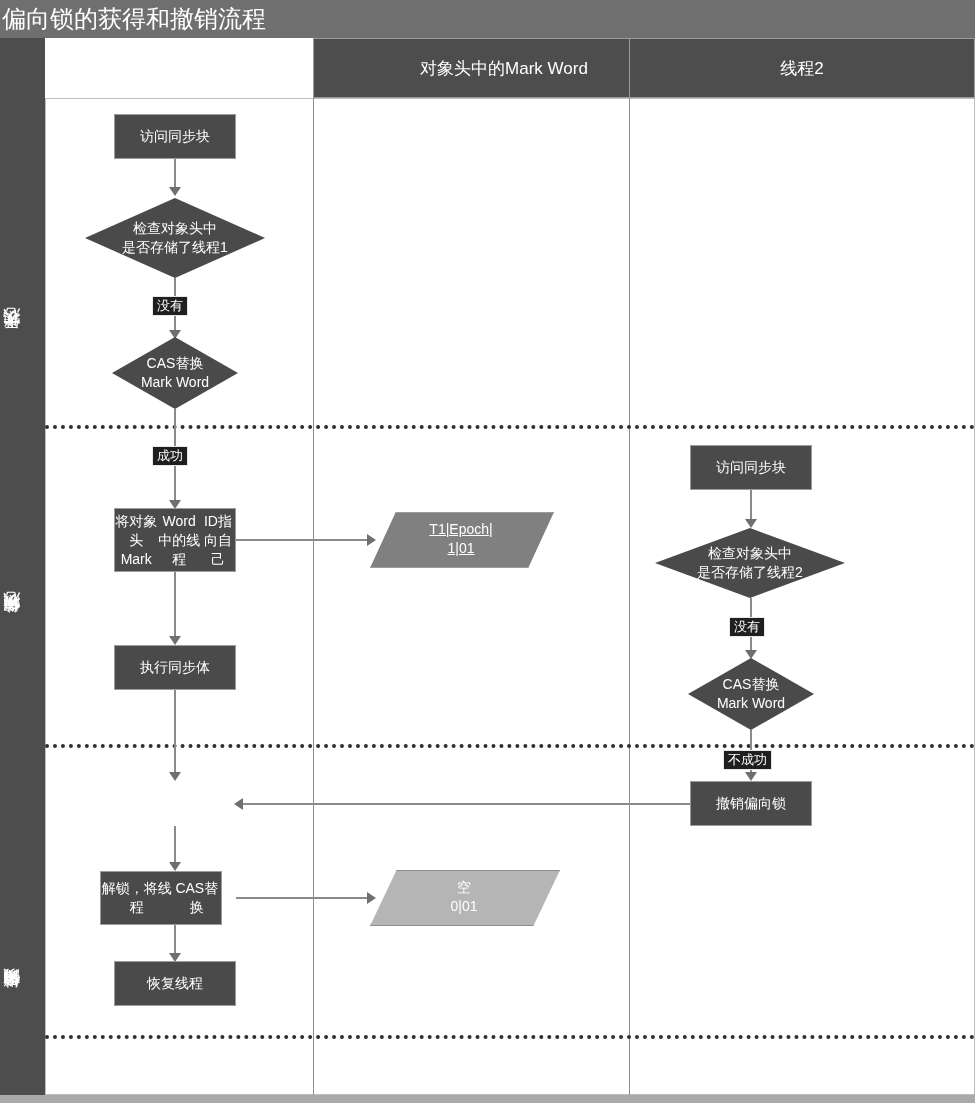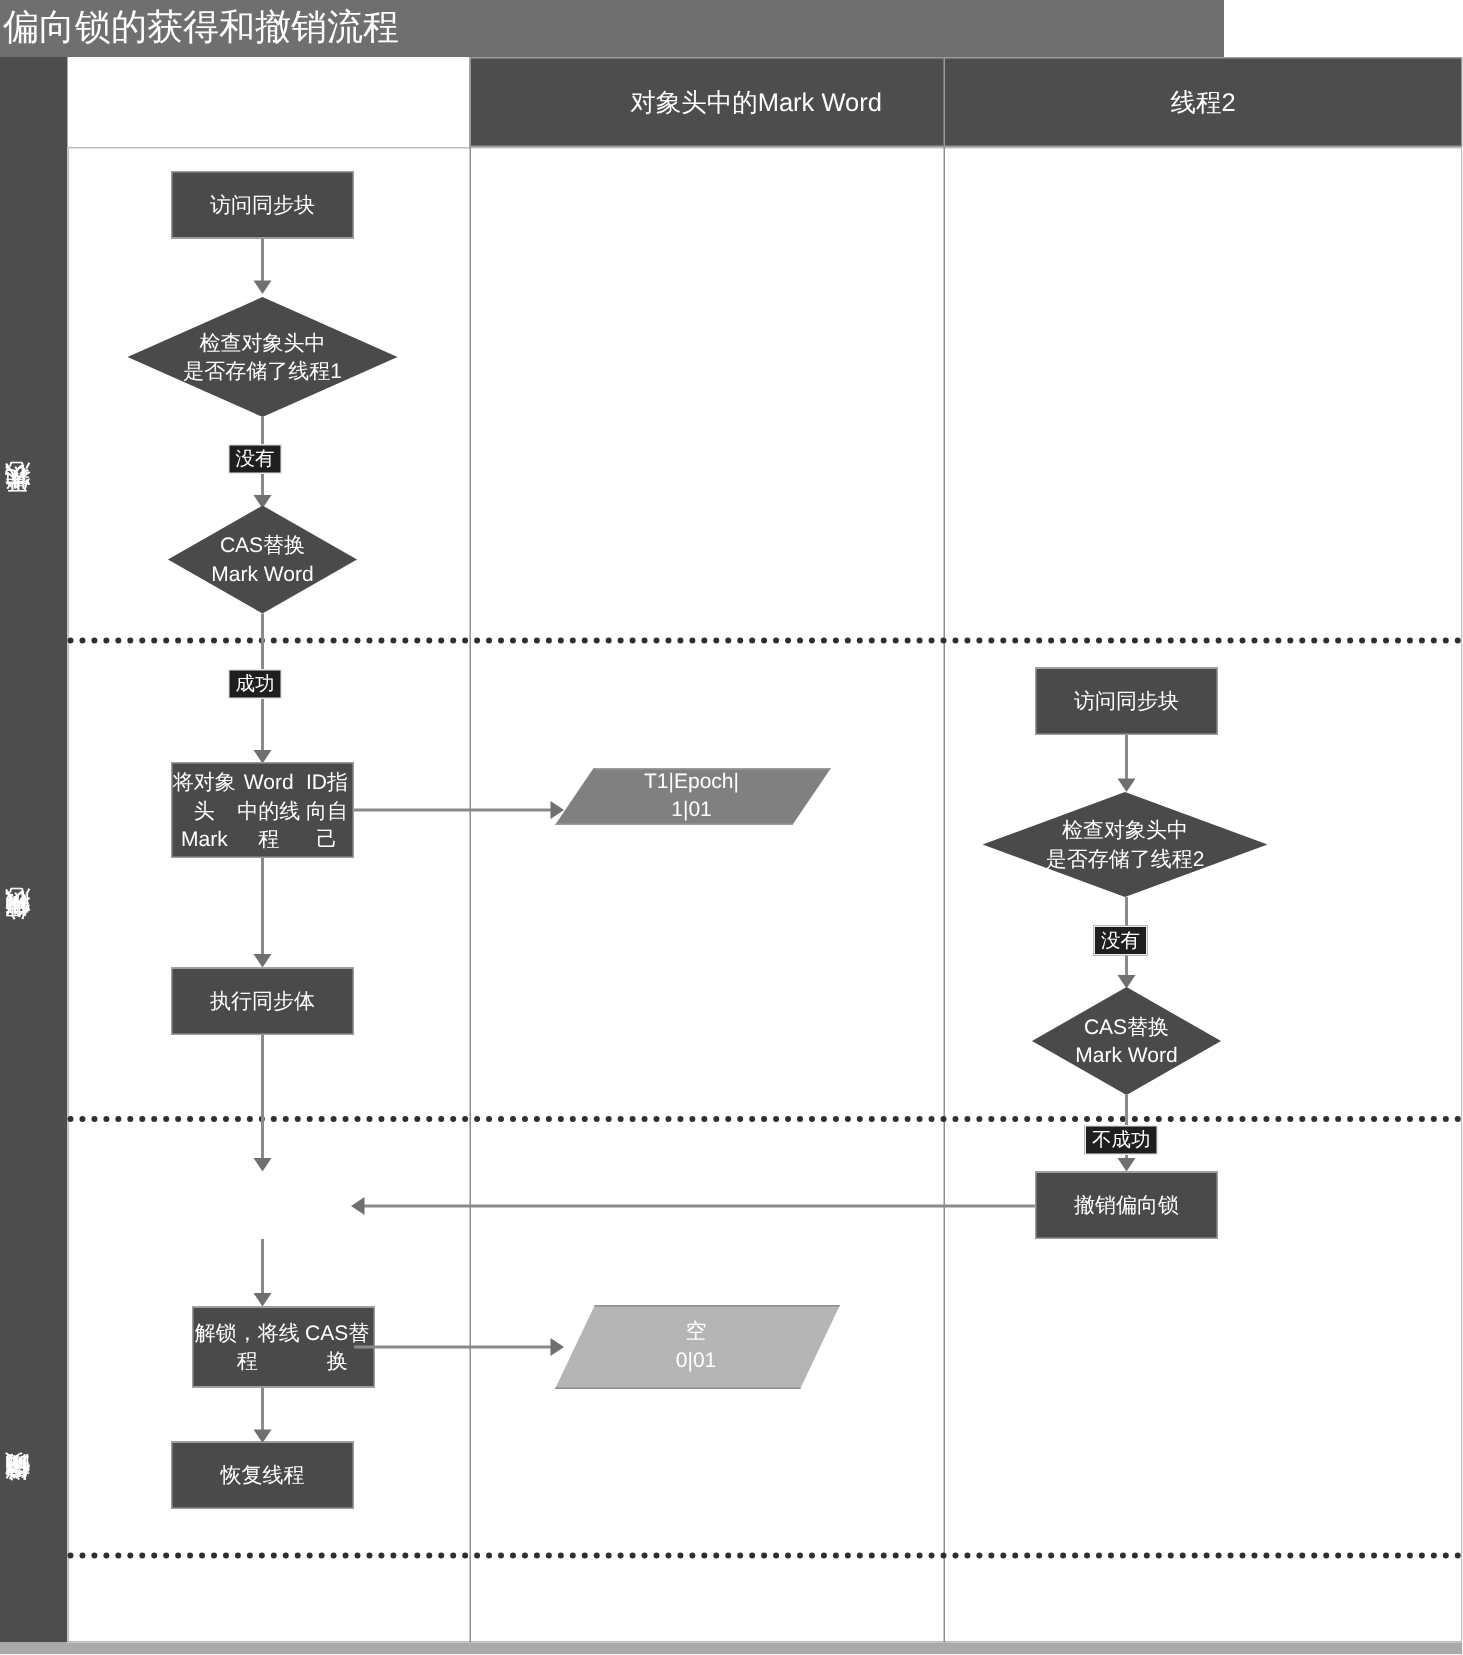--- a/index.html
+++ b/index.html
@@ -1,20 +1,20 @@
 <!DOCTYPE html>
 <html><head>
 <meta charset="utf-8">
 <style>
   html,body{margin:0;padding:0;background:#fff;}
   body{font-family:"Liberation Sans","DejaVu Sans",sans-serif;}
   #page{position:relative;width:975px;height:1103px;background:#ffffff;overflow:hidden;}
 
   
-  .title-bar{position:absolute;left:0;top:0;width:816px;height:38px;background:#6f6f6f;}
+  .title-bar{position:absolute;left:0;top:0;width:975px;height:38px;background:#6f6f6f;}
   .title-text{position:absolute;left:2px;top:4px;font-size:24px;color:#ffffff;line-height:30px;white-space:nowrap;}
 
   
   .left-band{position:absolute;left:0;top:38px;width:45px;height:1057px;background:#4d4d4d;}
   .vlabel{position:absolute;left:0;width:45px;color:#ffffff;font-size:17px;text-align:center;
           writing-mode:vertical-rl;transform:rotate(180deg);letter-spacing:1px;white-space:nowrap;}
 
   
   .hdr{position:absolute;top:38px;height:60px;background:#4d4d4d;border:1px solid #9a9a9a;
        box-sizing:border-box;color:#fff;font-size:17px;display:flex;align-items:center;justify-content:center;}
@@ -126,34 +126,34 @@
 
   <div class="box" style="left:114px;top:645px;width:122px;height:45px;">执行同步体</div>
 
   <div class="vline" style="left:174px;top:690px;height:88px;"></div>
   <div class="arrow-down" style="left:169px;top:772px;"></div>
 
 
   <div class="vline" style="left:174px;top:826px;height:42px;"></div>
   <div class="arrow-down" style="left:169px;top:862px;"></div>
 
-  <div class="box" style="left:128px;top:871px;width:122px;height:54px;">
+  <div class="box" style="left:100px;top:871px;width:122px;height:54px;">
       <div>解锁，将线程</div>
       <div>CAS替换</div>
     </div>
 
   <div class="vline" style="left:174px;top:925px;height:35px;"></div>
   <div class="arrow-down" style="left:169px;top:953px;"></div>
 
   <div class="box" style="left:114px;top:961px;width:122px;height:45px;">恢复线程</div>
 
   <div class="hline" style="left:236px;top:539px;width:134px;"></div>
   <div class="arrow-right" style="left:367px;top:534px;"></div>
 
-  <div class="para" style="left:370px;top:512px;width:182px;height:36px;">
+  <div class="para" style="left:370px;top:512px;width:182px;height:54px;text-decoration:underline;">
     <div class="pshape" style="background:#808080;border:1px solid #9c9c9c;"></div>
     <div class="ptext">
       <div>T1|Epoch|</div>
       <div>1|01</div>
     </div>
   </div>
 
   <div class="hline" style="left:236px;top:897px;width:134px;"></div>
   <div class="arrow-right" style="left:367px;top:892px;"></div>
 

